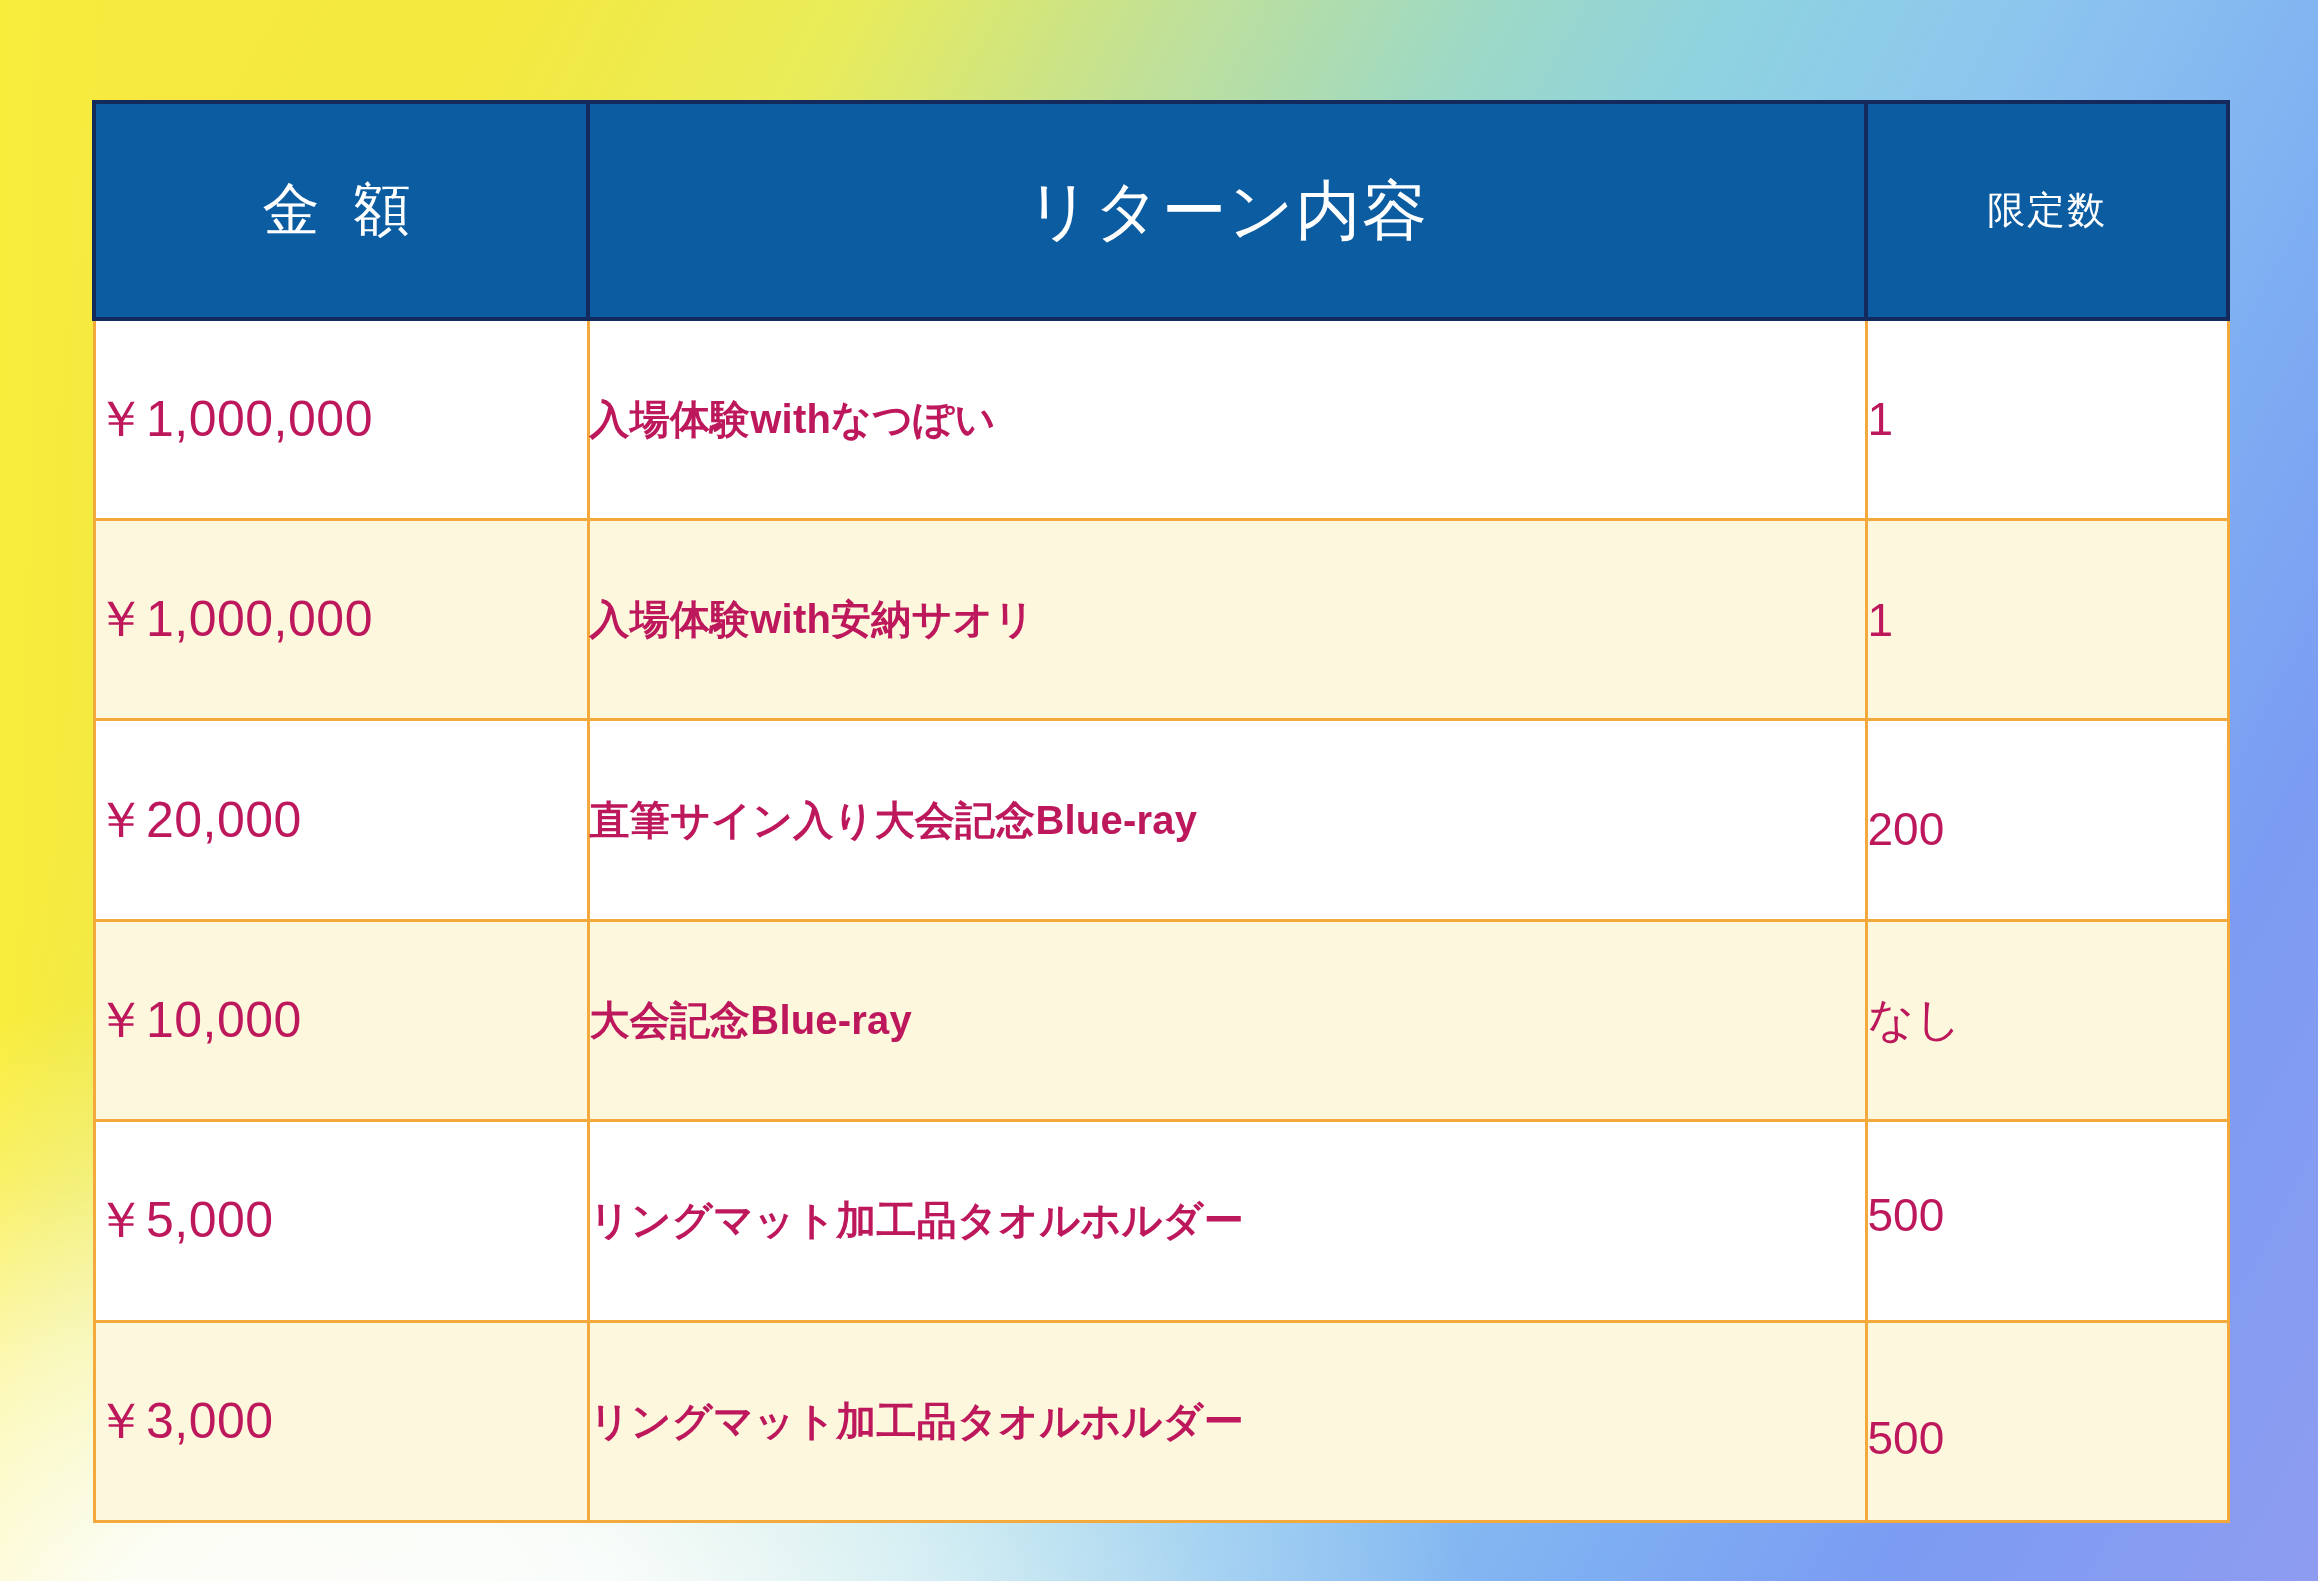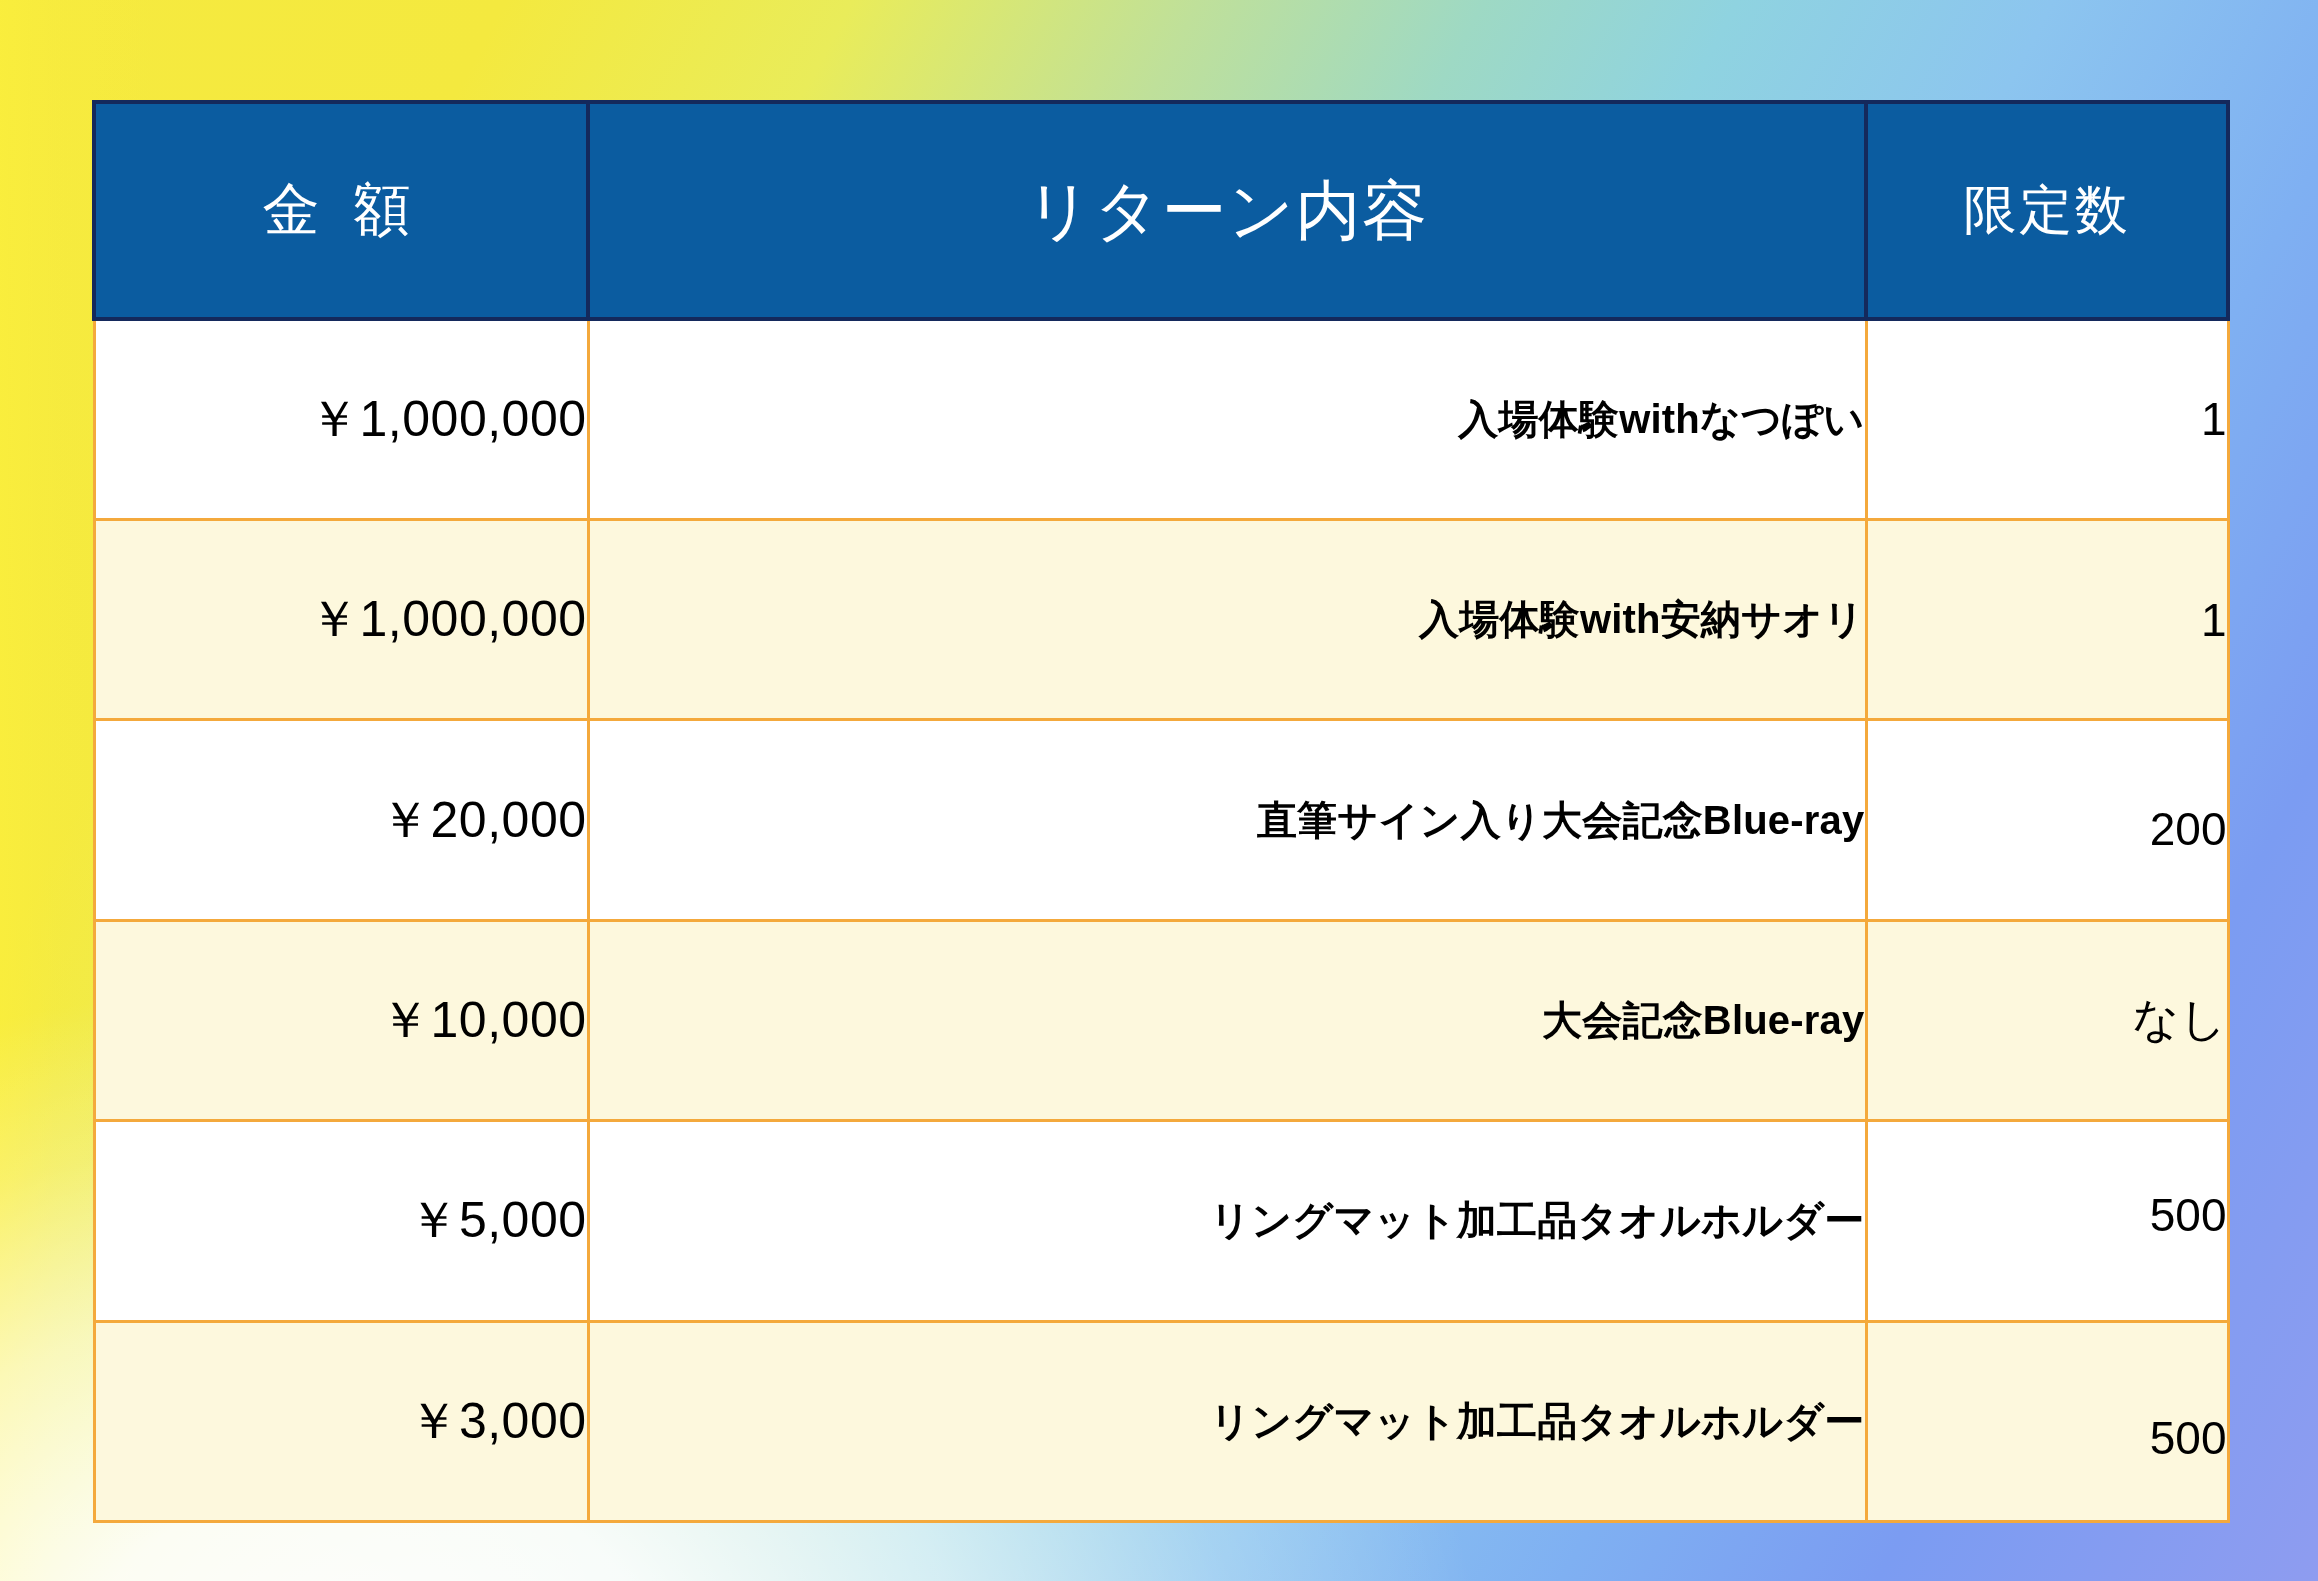--- a/index.html
+++ b/index.html
@@ -83,29 +83,29 @@
     background: #0b5ca0;
     color: #ffffff;
     font-weight: 400;
     text-align: center;
     vertical-align: middle;
     border: 4.6px solid #14295c;
     letter-spacing: 0.06em;
   }
   th.th-amount { font-size: 57px; letter-spacing: 0.16em; }
   th.th-detail { font-size: 65px; letter-spacing: 0.02em; }
-  th.th-limit  { font-size: 53px; letter-spacing: 0.05em; }
+  th.th-limit  { font-size: 38px; letter-spacing: 0.05em; }
 
   
   tbody tr { height: 196px; }
   tbody td {
     border: 3.7px solid #f4a93c;
-    text-align: right;
+    text-align: left;
     vertical-align: middle;
-    color: #000000;
+    color: #be185d;
     font-weight: 400;
     background: #ffffff;
   }
   tbody tr.row-alt td { background: #fdf8dd; }
 
   td.cell-amount { font-size: 50px; letter-spacing: 0.01em; }
   td.cell-detail { font-size: 40px; letter-spacing: 0.005em; font-weight: bold; }
   td.cell-limit  { font-size: 46px; }
 
   

